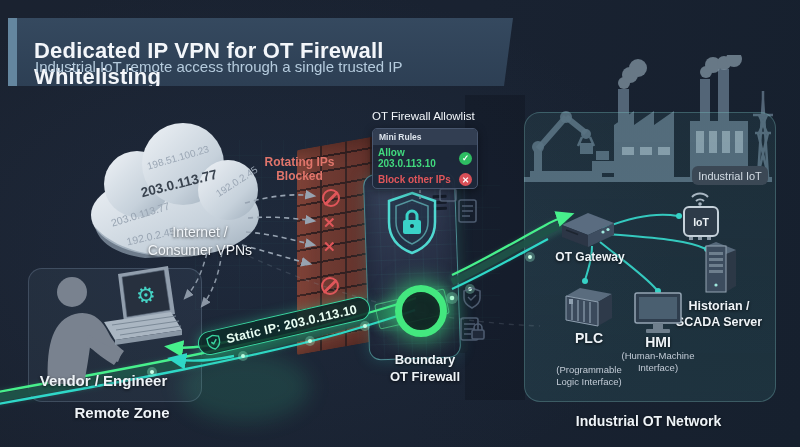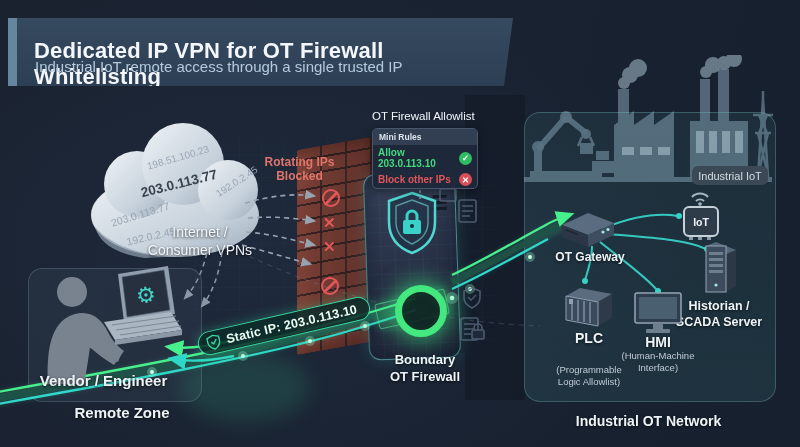--- a/index.html
+++ b/index.html
@@ -404,21 +404,21 @@
       <line x1="12" y1="19" x2="12" y2="40"></line>
         <line x1="18" y1="20" x2="18" y2="41"></line>
       <line x1="24" y1="21" x2="24" y2="42"></line>
         <line x1="30" y1="22" x2="30" y2="43"></line>
     </g>
     <rect x="9" y="19" width="4" height="5" fill="#8fa0b0"></rect>
   </svg>
   <div class="abs dev-name" style="left:556px;top:330px;width:66px;font-size:14px;">PLC</div>
   <div class="abs dev-desc" style="left:544px;top:364px;width:90px;">
     <div>(Programmable</div>
-    <div>Logic Allowlist)</div>
+    <div>Logic Interface)</div>
   </div>
 
   <svg class="abs" style="left:632px;top:290px;" width="52" height="48" viewBox="0 0 52 48">
     <rect x="3" y="3" width="46" height="30" rx="2" fill="#2f3e4e" stroke="#95a5b4" stroke-width="1.5"></rect>
     <rect x="7" y="7" width="38" height="22" fill="#4a5f70"></rect>
     <rect x="21" y="33" width="10" height="6" fill="#6e7e8c"></rect>
     <rect x="14" y="39" width="24" height="4" rx="1" fill="#6e7e8c"></rect>
   </svg>
   <div class="abs dev-name" style="left:626px;top:334px;width:64px;font-size:14px;">HMI</div>
   <div class="abs dev-desc" style="left:616px;top:350px;width:84px;">

